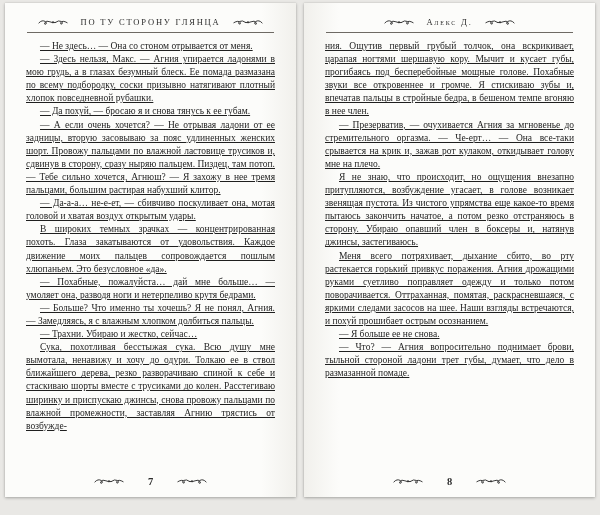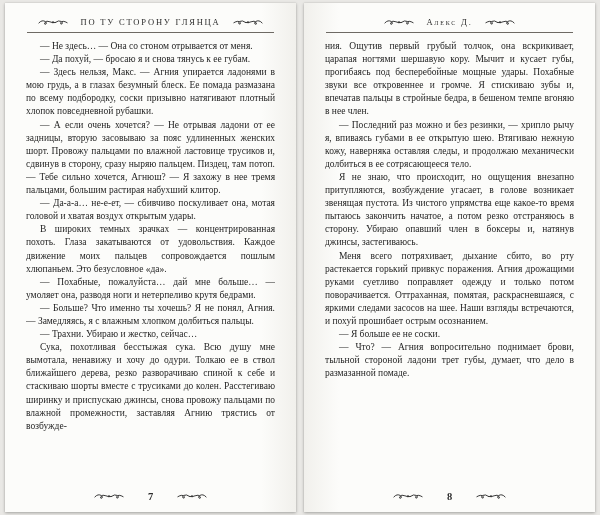--- a/index.html
+++ b/index.html
@@ -8,21 +8,21 @@
     background:#e9e8e5;
     font-family:"Liberation Serif","DejaVu Serif",serif;
     color:#1f1f1f;
     overflow:hidden;
   }
   .spread {
     box-sizing:border-box;
     width:600px; height:515px;
     display:flex;
     gap:8px;
-    padding:3px 5px 3px;
+    padding:3px 5px 18px;
   }
   .page {
     box-sizing:border-box;
     flex:1 1 0;
     background:#fcfcfa;
     box-shadow:0 1px 3px rgba(0,0,0,.28), 0 0 1px rgba(0,0,0,.15);
     padding:13px 21px 10px;
     display:flex;
     flex-direction:column;
   }
@@ -47,20 +47,21 @@
     height:1px;
     background:#6e6a64;
     margin:4px 1px 7px;
   }
   .body-text {
     flex:1 1 auto;
     font-size:9.5px;
     line-height:13.1px;
     text-align:justify;
     overflow:hidden;
+    text-decoration:underline;
   }
   .body-text p { margin:0; text-indent:14px; }
   .body-text p.no-indent { text-indent:0; }
 
   .footer-row {
     display:flex;
     align-items:center;
     justify-content:center;
     gap:24px;
     padding-top:5px;
@@ -94,22 +95,22 @@
           <use href="#flourish"></use>
         </svg>
       <span class="header-text">ПО ТУ СТОРОНУ ГЛЯНЦА</span>
       <svg class="fl mir">
           <use href="#flourish"></use>
         </svg>
     </div>
     <div class="rule"></div>
     <div class="body-text">
       <p>— Не здесь… — Она со стоном отрывается от меня.</p>
+      <p>— Здесь нельзя, Макс. — Агния упирается ладонями в мою грудь, а в глазах безумный блеск. Ее помада размазана по всему подбородку, соски призывно натягивают плотный хлопок повседневной рубашки.</p>
       <p>— Да похуй, — бросаю я и снова тянусь к ее губам.</p>
-      <p>— Здесь нельзя, Макс. — Агния упирается ладонями в мою грудь, а в глазах безумный блеск. Ее помада размазана по всему подбородку, соски призывно натягивают плотный хлопок повседневной рубашки.</p>
       <p>— А если очень хочется? — Не отрывая ладони от ее задницы, вторую засовываю за пояс удлиненных женских шорт. Провожу пальцами по влажной ластовице трусиков и, сдвинув в сторону, сразу ныряю пальцем. Пиздец, там потоп. — Тебе сильно хочется, Агнюш? — Я захожу в нее тремя пальцами, большим растирая набухший клитор.</p>
       <p>— Да-а-а… не-е-ет, — сбивчиво поскуливает она, мотая головой и хватая воздух открытым удары.</p>
       <p>В широких темных зрачках — концентрированная похоть. Глаза закатываются от удовольствия. Каждое движение моих пальцев сопровождается пошлым хлюпаньем. Это безусловное «да».</p>
       <p>— Похабные, пожалуйста… дай мне больше… — умоляет она, разводя ноги и нетерпеливо крутя бедрами.</p>
       <p>— Больше? Что именно ты хочешь? Я не понял, Агния. — Замедляясь, я с влажным хлопком долбиться пальцы.</p>
       <p>— Трахни. Убираю и жестко, сейчас…</p>
       <p>Сука, похотливая бесстыжая сука. Всю душу мне вымотала, ненавижу и хочу до одури. Толкаю ее в ствол ближайшего дерева, резко разворачиваю спиной к себе и стаскиваю шорты вместе с трусиками до колен. Расстегиваю ширинку и приспускаю джинсы, снова провожу пальцами по влажной промежности, заставляя Агнию трястись от возбужде-</p>
     </div>
     <div class="footer-row">
       <svg class="fl">
@@ -127,25 +128,25 @@
       <svg class="fl">
           <use href="#flourish"></use>
         </svg>
       <span class="header-text">Алекс Д.</span>
       <svg class="fl mir">
           <use href="#flourish"></use>
         </svg>
     </div>
     <div class="rule"></div>
     <div class="body-text">
-      <p class="no-indent">ния. Ощутив первый грубый толчок, она вскрикивает, царапая ногтями шершавую кору. Мычит и кусает губы, прогибаясь под бесперебойные мощные удары. Похабные звуки все откровеннее и громче. Я стискиваю зубы и, впечатав пальцы в стройные бедра, в бешеном темпе вгоняю в нее член.</p>
-      <p>— Последний раз можно и без резинки, — хрипло рычу я, впиваясь губами в ее открытую шею. Втягиваю нежную кожу, наверняка оставляя следы, и продолжаю механически долбиться в ее сотрясающееся тело.</p>
+      <p class="no-indent">ния. Ощутив первый грубый толчок, она вскрикивает, царапая ногтями шершавую кору. Мычит и кусает губы, прогибаясь под бесперебойные мощные голове. Похабные звуки все откровеннее и громче. Я стискиваю зубы и, впечатав пальцы в стройные бедра, в бешеном темпе вгоняю в нее член.</p>
+      <p>— Презерватив, — очухивается Агния за мгновенье до стремительного оргазма. — Че-ерт… — Она все-таки срывается на крик и, зажав рот кулаком, откидывает голову мне на плечо.</p>
       <p>Я не знаю, что происходит, но ощущения внезапно притупляются, возбуждение угасает, в голове возникает звенящая пустота. Из чистого упрямства еще какое-то время пытаюсь закончить начатое, а потом резко отстраняюсь в сторону. Убираю опавший член в боксеры и, натянув джинсы, застегиваюсь.</p>
       <p>Меня всего потряхивает, дыхание сбито, во рту растекается горький привкус поражения. Агния дрожащими руками суетливо поправляет одежду и только потом поворачивается. Оттраханная, помятая, раскрасневшаяся, с яркими следами засосов на шее. Наши взгляды встречаются, и похуй прошибает острым осознанием.</p>
-      <p>— Я больше ее не соски.</p>
+      <p>— Я больше ее не снова.</p>
       <p>— Что? — Агния вопросительно поднимает брови, тыльной стороной ладони трет губы, думает, что дело в размазанной помаде.</p>
     </div>
     <div class="footer-row">
       <svg class="fl">
           <use href="#flourish"></use>
         </svg>
       <span class="page-number">8</span>
       <svg class="fl mir">
           <use href="#flourish"></use>
         </svg>

